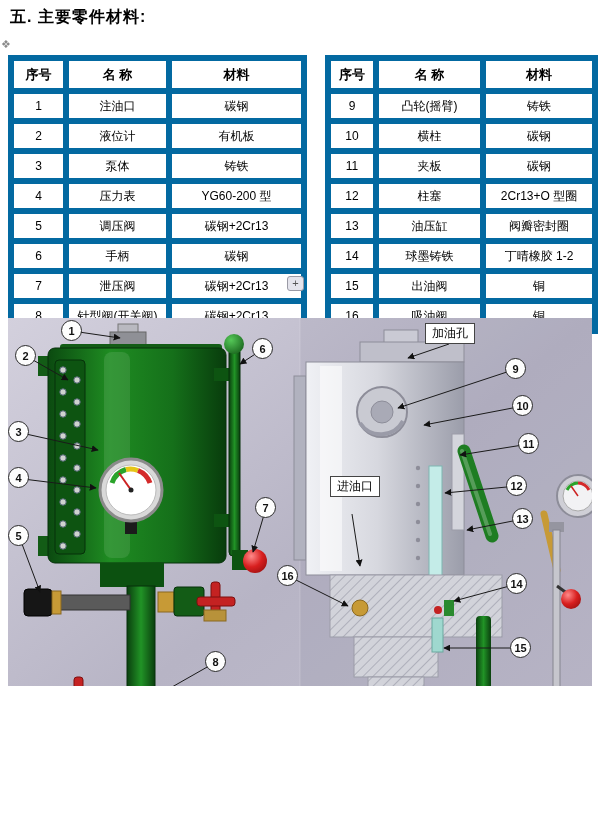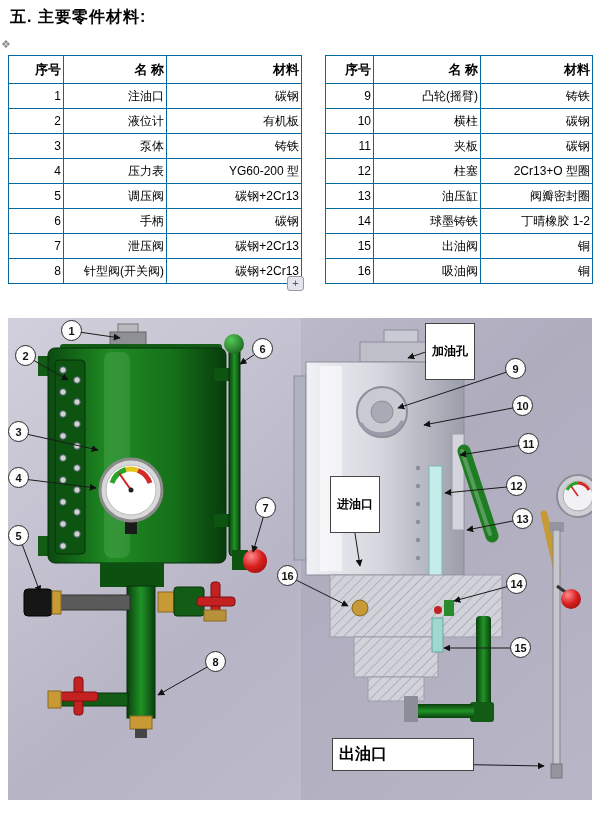--- a/index.html
+++ b/index.html
@@ -1,48 +1,48 @@
 <!DOCTYPE html>
 <html><head>
 <meta charset="utf-8">
 <style>
   html,body { margin:0; padding:0; background:#fff; }
   .page {
-    position:relative; width:600px; height:817px; background:#ffffff;
+    position:relative; width:600px; height:686px; background:#ffffff;
     font-family:"Liberation Sans","DejaVu Sans",sans-serif; overflow:hidden; color:#000;
   }
   .title { position:absolute; left:10px; top:7px; font-size:16px; font-weight:bold; letter-spacing:1px; }
   .anchor-mark { position:absolute; left:1px; top:38px; font-size:11px; color:#8a8a8a; }
   .plus-handle {
     position:absolute; left:287px; top:276px; width:15px; height:13px;
     background:#e4e4ec; border:1px solid #9a9aa5; border-radius:3px;
     font-size:11px; line-height:12px; text-align:center; color:#555; cursor:pointer;
   }
   table.parts { position:absolute; border-collapse:collapse; table-layout:fixed; font-size:12px; border:1.5px solid #000; }
   #table-left  { left:8px;   top:55px; width:293px; }
   #table-right { left:325px; top:55px; width:267px; }
   table.parts th, table.parts td {
-    border:1px solid #0369a1; text-align:right; vertical-align:middle;
+    border:6px solid #0369a1; text-align:center; vertical-align:middle;
     padding:0 2px; white-space:nowrap; overflow:hidden;
   }
   table.parts th { height:27px; font-size:13px; font-weight:bold; }
   table.parts td { height:24px; }
   .diagram {
     position:absolute; left:8px; top:318px; width:584px; height:482px; overflow:hidden;
   }
   .diagram svg { position:absolute; left:0; top:0; z-index:1; }
   .co {
     position:absolute; z-index:3; width:21px; height:21px; border-radius:50%;
     background:#fdfdfd; border:1px solid #2a2a2a; box-sizing:border-box;
     display:flex; align-items:center; justify-content:center;
     font-size:11px; font-weight:bold; color:#111;
   }
   .lbl {
     position:absolute; z-index:3; background:#ffffff; border:1px solid #444;
-    padding:19px 6px; font-size:12px; font-weight:bold; white-space:nowrap;
+    padding:1px 6px; font-size:12px; font-weight:normal; white-space:nowrap;
   }
   .outlet-box {
     position:absolute; z-index:3; background:#ffffff; border:1px solid #444;
     padding:3px 6px; font-size:16px; font-weight:bold; line-height:1.55; width:128px;
   }
 </style>
 </head>
 <body>
 
 <div class="page">

